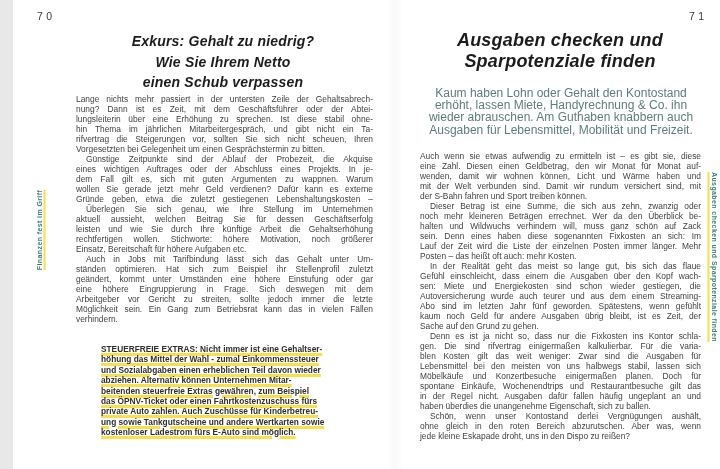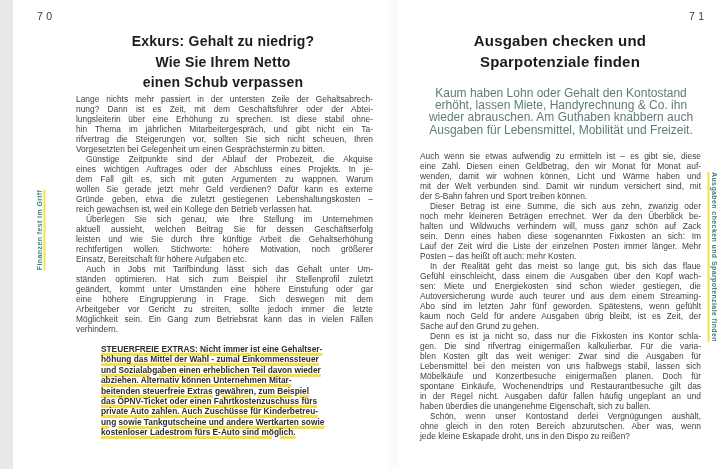--- a/index.html
+++ b/index.html
@@ -8,23 +8,23 @@
     font-family:"Liberation Sans", sans-serif;overflow:hidden;
     color:var(--c-body_text,#3f3f3e);
     margin-left:13px;
   }
   
   .gutter{position:absolute;left:374px;top:0;width:16px;height:100%;
     background:linear-gradient(90deg,rgba(0,0,0,0) 0%,rgba(0,0,0,0.025) 50%,rgba(0,0,0,0) 100%);}
   .pagenum{position:absolute;top:10px;font-size:10.5px;letter-spacing:3.5px;color:#3a3a3a;}
   .pagenum.pn-left{left:24px;}
   .pagenum.pn-right{left:676px;}
-  .title{position:absolute;font-weight:bold;text-align:center;color:var(--c-heading_text,#1c1c1b);}
+  .title{position:absolute;font-weight:bold;text-align:center;color:var(--c-heading_text,#1c1c1b);font-style:italic;}
   .title-left{left:60px;top:31px;width:300px;font-size:14px;line-height:20.5px;letter-spacing:0.2px;}
-  .title-right{left:398px;top:30px;width:298px;font-size:15px;line-height:21px;letter-spacing:0.2px;}
+  .title-right{left:398px;top:30px;width:298px;font-size:18px;line-height:21px;letter-spacing:0.2px;}
   .intro{position:absolute;left:408px;top:87px;width:280px;text-align:center;
     font-size:12px;line-height:12.2px;color:var(--c-intro_teal,#5d7d7c);}
   .bodytext{position:absolute;font-size:8.4px;}
   .body-left{left:63px;top:94px;width:297px;}
   .body-right{left:407px;top:151px;width:281px;}
   .bodytext .line{height:10px;line-height:10px;white-space:nowrap;
     text-align:justify;text-align-last:justify;}
   .bodytext .line.last{text-align-last:left;}
   .para.indent .line:first-child{text-indent:10px;}
   .tip-box{position:absolute;left:88px;top:344px;width:236px;
@@ -67,21 +67,20 @@
           <div class="line">hin Thema im jährlichen Mitarbeitergespräch, und gibt nicht ein Ta-</div>
           <div class="line">rifvertrag die Steigerungen vor, sollten Sie sich nicht scheuen, Ihren</div>
           <div class="line last">Vorgesetzten bei Gelegenheit um einen Gesprächstermin zu bitten.</div>
         </div>
         <div class="para indent">
           <div class="line">Günstige Zeitpunkte sind der Ablauf der Probezeit, die Akquise</div>
           <div class="line">eines wichtigen Auftrages oder der Abschluss eines Projekts. In je-</div>
           <div class="line">dem Fall gilt es, sich mit guten Argumenten zu wappnen. Warum</div>
           <div class="line">wollen Sie gerade jetzt mehr Geld verdienen? Dafür kann es externe</div>
           <div class="line">Gründe geben, etwa die zuletzt gestiegenen Lebenshaltungskosten –</div>
-          <div class="line last">reich gewachsen ist, weil ein Kollege den Betrieb verlassen hat.</div>
         </div>
         <div class="para indent">
           <div class="line">Überlegen Sie sich genau, wie Ihre Stellung im Unternehmen</div>
           <div class="line">aktuell aussieht, welchen Beitrag Sie für dessen Geschäftserfolg</div>
           <div class="line">leisten und wie Sie durch Ihre künftige Arbeit die Gehaltserhöhung</div>
           <div class="line">rechtfertigen wollen. Stichworte: höhere Motivation, noch größerer</div>
           <div class="line last">Einsatz, Bereitschaft für höhere Aufgaben etc.</div>
         </div>
         <div class="para indent">
           <div class="line">Auch in Jobs mit Tarifbindung lässt sich das Gehalt unter Um-</div>

